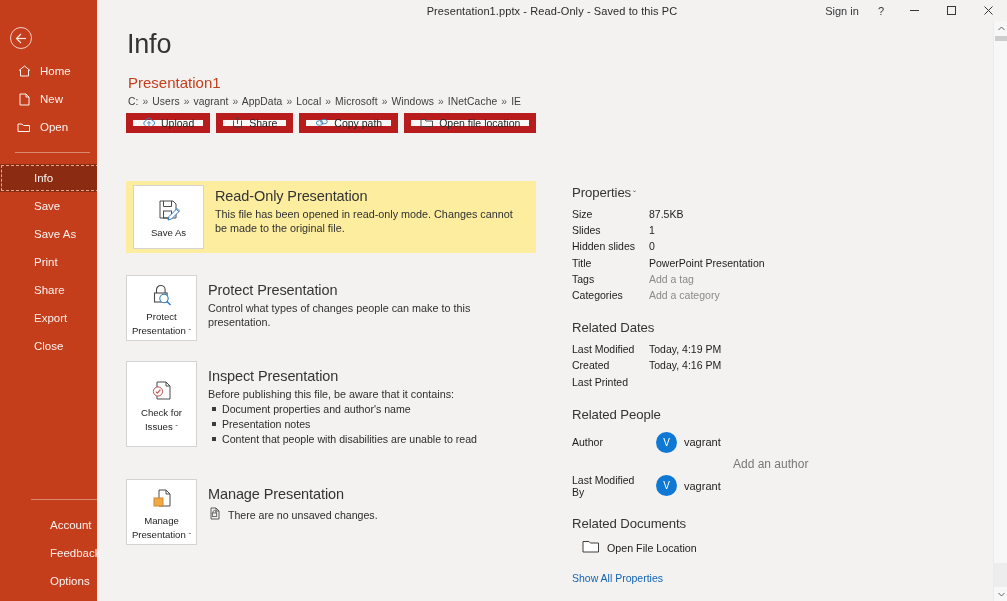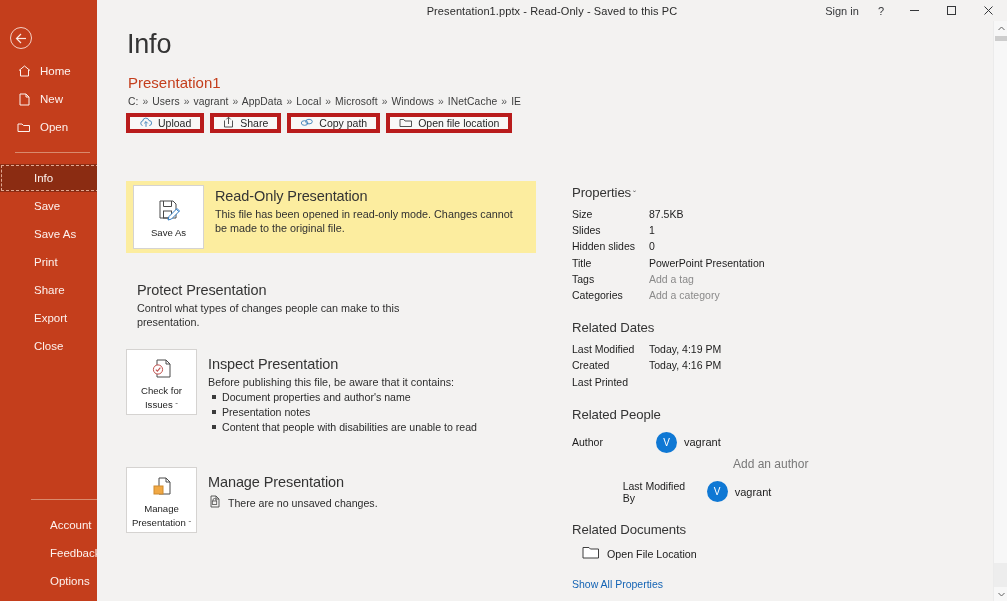--- a/index.html
+++ b/index.html
@@ -80,21 +80,21 @@
   .doc-path {
     position: absolute; left: 31px; top: 75px;
     font-size: 10.3px; color: #3c3c3c; letter-spacing: 0.1px; white-space: nowrap;
   }
   .path-sep { color: #585858; padding: 0 1px; }
   .path-btns {
     position: absolute; left: 29px; top: 92px;
     display: flex; gap: 6px;
   }
   .path-btn {
-    height: 20px; border: 4px solid #b91c1c; background: #f9f8f7;
+    height: 20px; border: 7px solid #b91c1c; background: #f9f8f7;
     display: flex; align-items: center; gap: 5px;
     padding: 0 9px; font-size: 10.5px; color: #272727; cursor: pointer;
     white-space: nowrap;
   }
 
   
   .left-col { position: absolute; left: 29px; top: 160px; width: 410px; }
 
   .row { position: relative; display: flex; }
   .row.banner {
@@ -374,30 +374,45 @@
         </div>
         <div class="row-body">
           <div class="row-title">Read-Only Presentation</div>
           <div class="row-desc">This file has been opened in read-only mode. Changes cannot be made to the original file.</div>
         </div>
       </div>
 
       <div class="gap-a"></div>
 
       <div class="row">
+        <div class="tile" style="margin-left:0;margin-top:0;height:66px;">
+          <span class="tile-ico">
+            <svg width="26" height="25" viewBox="0 0 26 25">
+              <path d="M7.5 10 V6.8 A4.3 4.3 0 0 1 16.1 6.8 V10" fill="none" stroke="#4a4a4a" stroke-width="1.1"></path>
+              <rect x="5.5" y="10" width="12.6" height="9" fill="#ffffff" stroke="#4a4a4a" stroke-width="1.1"></rect>
+              <circle cx="15" cy="15.5" r="4.2" fill="#ffffff" stroke="#2f7cc4" stroke-width="1.1"></circle>
+              <line x1="18" y1="18.5" x2="21.5" y2="22" stroke="#2f7cc4" stroke-width="1.4"></line>
+            </svg>
+          </span>
+          <span class="tile-label">Protect</span>
+          <span class="tile-label">
+            <span>Presentation</span>
+            <span class="caret">ˇ</span>
+          </span>
+        </div>
         <div class="row-body">
           <div class="row-title">Protect Presentation</div>
           <div class="row-desc" style="max-width:320px;">Control what types of changes people can make to this presentation.</div>
         </div>
       </div>
 
       <div class="gap-b"></div>
 
       <div class="row">
-        <div class="tile" style="margin-left:0;margin-top:0;height:66px;">
+        <div class="tile" style="margin-left:0;margin-top:0;height:86px;">
           <span class="tile-ico">
             <svg width="26" height="25" viewBox="0 0 26 25">
               <path d="M8 3 H17 L21 7 V20 H8 Z" fill="#ffffff" stroke="#4a4a4a" stroke-width="1"></path>
               <path d="M17 3 V7 H21" fill="none" stroke="#4a4a4a" stroke-width="1"></path>
               <circle cx="9" cy="12.5" r="4.6" fill="#ffffff" stroke="#c0504d" stroke-width="1"></circle>
               <path d="M6.8 12.6 L8.4 14.2 L11.4 10.6" fill="none" stroke="#c0504d" stroke-width="1.1"></path>
             </svg>
           </span>
           <span class="tile-label">Check for</span>
           <span class="tile-label">
@@ -517,21 +532,21 @@
 
       <div class="sec-gap"></div>
 
       <div class="sec-head">Related People</div>
       <div class="person">
         <span class="lbl">Author</span>
         <span class="avatar">V</span>
         <span class="nm">vagrant</span>
       </div>
       <div class="add-author">Add an author</div>
-      <div class="person" style="margin-top:9px;justify-content:center;">
+      <div class="person" style="margin-top:3px;">
         <span class="lbl">Last Modified By</span>
         <span class="avatar">V</span>
         <span class="nm">vagrant</span>
       </div>
 
       <div class="sec-gap"></div>
 
       <div class="sec-head reldocs">Related Documents</div>
       <div class="openloc">
         <span>

